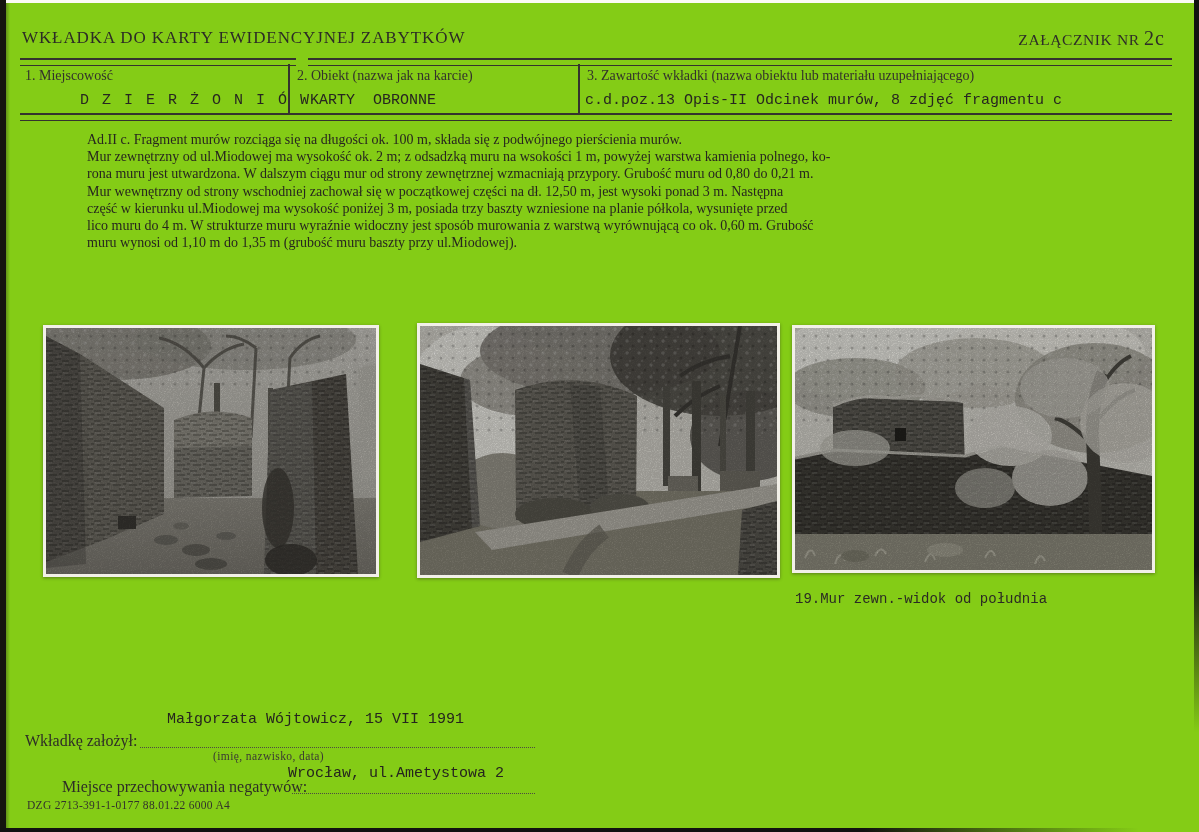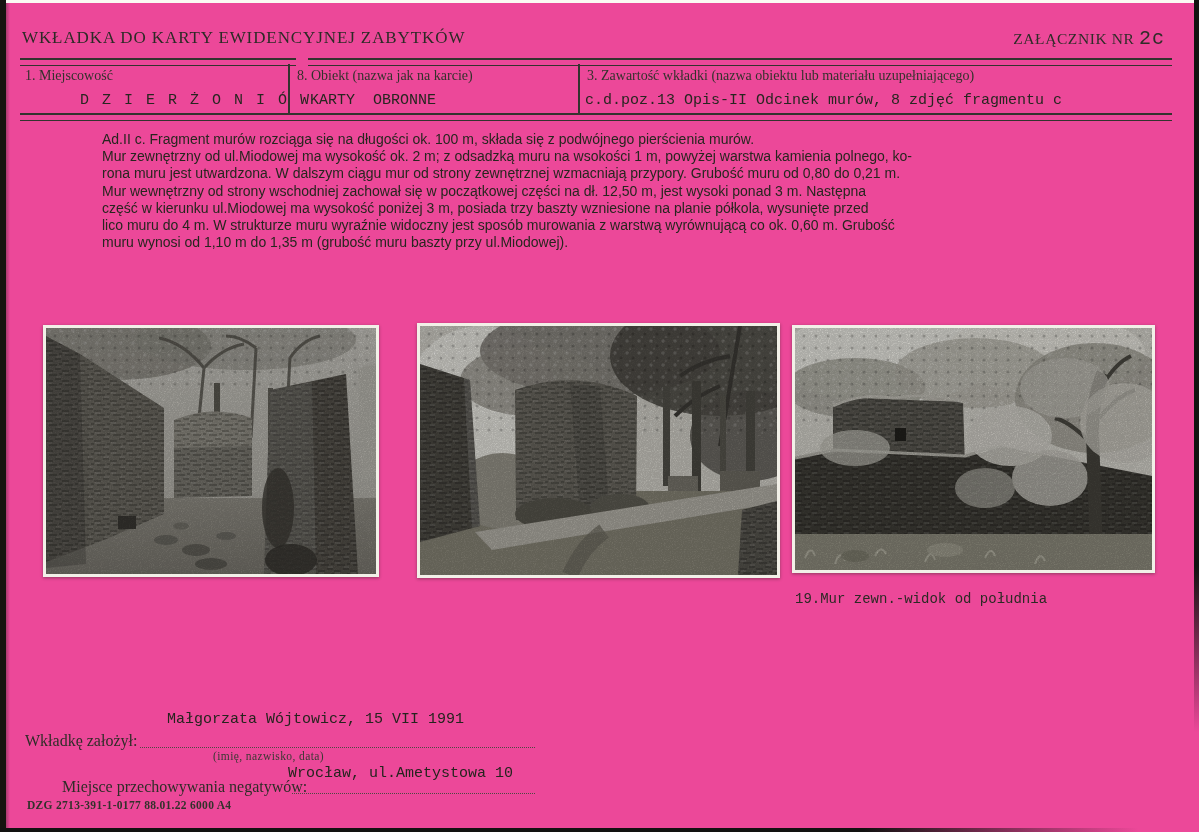--- a/index.html
+++ b/index.html
@@ -1,69 +1,69 @@
 <!DOCTYPE html>
 <html><head>
 <meta charset="utf-8">
 <style>
   html,body{margin:0;padding:0;background:#7a7872;}
-  #scan{position:relative;width:1199px;height:832px;background:#ec4899;overflow:hidden;
+  #scan{position:relative;width:1199px;height:832px;background:#84cc16;overflow:hidden;
         font-family:"Liberation Serif", serif;color:#2e2d28;}
   
   .edge-left{position:absolute;left:0;top:0;width:6px;height:832px;background:#15140f;}
   .edge-left-shade{position:absolute;left:6px;top:0;width:4px;height:832px;background:linear-gradient(to right,rgba(40,38,32,.35),rgba(40,38,32,0));}
   .edge-right{position:absolute;right:0;top:0;width:5px;height:832px;
         background:linear-gradient(to bottom,#121210 0%,#121210 68%,rgba(18,18,16,0) 88%);}
   .edge-top{position:absolute;left:6px;top:0;width:1188px;height:3px;background:#fbfaf4;}
   .edge-bottom{position:absolute;left:0;top:828px;width:1199px;height:4px;
         background:linear-gradient(to right,#121210 0%,#121210 72%,rgba(18,18,16,0) 95%);}
 
   
   .title{position:absolute;left:22px;top:28px;font-size:17px;letter-spacing:.9px;color:#2c2b26;}
   .attachment{position:absolute;right:34px;top:27px;font-size:15.5px;letter-spacing:.6px;white-space:nowrap;}
-  .attachment .no{font-size:20px;font-family:Liberation Mono, monospace;letter-spacing:1px;}
+  .attachment .no{font-size:20px;font-family:Liberation Serif, serif;letter-spacing:1px;}
 
   
   .rule{position:absolute;height:5px;border-top:2.5px solid #34332e;border-bottom:1px solid #34332e;}
   .rule-top-a{left:20px;top:58px;width:276px;}
   .rule-top-b{left:308px;top:58px;width:864px;}
   .rule-bottom{left:20px;top:113px;width:1152px;}
   .vline{position:absolute;top:64px;height:49px;width:1.5px;background:#34332e;}
   .vline-1{left:288px;} .vline-2{left:578px;}
 
   
   .cell-label{position:absolute;top:68px;font-size:14px;color:#33322c;white-space:nowrap;}
   .lbl-1{left:25px;} .lbl-2{left:297px;} .lbl-3{left:587px;}
   .mono{font-family:"Liberation Mono","DejaVu Sans Mono",monospace;color:#272620;}
   .cell-value{position:absolute;top:92px;font-size:15px;white-space:pre;text-align:center;}
   .val-1{left:80px;letter-spacing:2px;} .val-2{left:310px;} .val-3{left:585px;}
 
   
-  .desc{position:absolute;left:102px;top:131px;width:1045px;font-size:14px;line-height:17.2px;
-        white-space:pre;font-family:Liberation Sans, sans-serif;color:#27261f;}
+  .desc{position:absolute;left:87px;top:131px;width:1045px;font-size:14px;line-height:17.2px;
+        white-space:pre;font-family:Liberation Serif, serif;color:#27261f;}
 
   
   .photo{position:absolute;background:#f2f0e8;padding:3px;box-shadow:0 1px 3px rgba(40,38,30,.45);margin:0;}
   .photo svg{display:block;}
   .caption{position:absolute;top:591px;font-size:14px;font-family:"Liberation Mono","DejaVu Sans Mono",monospace;
         color:#2b2a24;white-space:pre;}
   .cap-17{left:95px;} .cap-18{left:418px;} .cap-19{left:795px;}
 
   
   .typed{font-family:"Liberation Mono","DejaVu Sans Mono",monospace;font-size:15px;color:#25241e;white-space:pre;position:absolute;}
   .typed-name{left:167px;top:711px;}
   .typed-city{left:288px;top:765px;}
   .form-label{position:absolute;font-size:16px;color:#2e2d27;white-space:nowrap;}
   .founder-label{left:25px;top:732px;}
   .negatives-label{left:25px;top:778px;margin-left:37px;}
   .dotline{position:absolute;height:13px;border-bottom:1.5px dotted #4c4a42;}
   .dots-1{left:140px;top:734px;width:395px;}
   .dots-2{left:292px;top:780px;width:243px;}
   .hint{position:absolute;left:213px;top:750px;font-size:11.5px;letter-spacing:.4px;color:#3a3933;}
-  .print-code{position:absolute;left:27px;top:799px;font-size:11.5px;font-weight:700;letter-spacing:.3px;color:#33322c;}
+  .print-code{position:absolute;left:27px;top:799px;font-size:11.5px;font-weight:400;letter-spacing:.3px;color:#33322c;}
   .defs-svg{position:absolute;width:0;height:0;}
 </style>
 </head>
 <body>
 
 <div id="scan">
 
   <svg class="defs-svg" aria-hidden="true">
     <defs>
       <pattern id="stoneS" width="16" height="10" patternUnits="userSpaceOnUse">
@@ -102,21 +102,21 @@
     <span class="no">2c</span>
   </div>
 
   <div class="rule rule-top-a"></div>
   <div class="rule rule-top-b"></div>
   <div class="rule rule-bottom"></div>
   <div class="vline vline-1"></div>
   <div class="vline vline-2"></div>
 
   <div class="cell-label lbl-1">1. Miejscowość</div>
-  <div class="cell-label lbl-2">8. Obiekt (nazwa jak na karcie)</div>
+  <div class="cell-label lbl-2">2. Obiekt (nazwa jak na karcie)</div>
   <div class="cell-label lbl-3">3. Zawartość wkładki (nazwa obiektu lub materiału uzupełniającego)</div>
 
   <div class="cell-value mono val-1">D Z I E R Ż O N I Ó W</div>
   <div class="cell-value mono val-2">KARTY  OBRONNE</div>
   <div class="cell-value mono val-3">c.d.poz.13 Opis-II Odcinek murów, 8 zdjęć fragmentu c</div>
 
   <div class="desc">Ad.II c. Fragment murów rozciąga się na długości ok. 100 m, składa się z podwójnego pierścienia murów.
 Mur zewnętrzny od ul.Miodowej ma wysokość ok. 2 m; z odsadzką muru na wsokości 1 m, powyżej warstwa kamienia polnego, ko-
 rona muru jest utwardzona. W dalszym ciągu mur od strony zewnętrznej wzmacniają przypory. Grubość muru od 0,80 do 0,21 m.
 Mur wewnętrzny od strony wschodniej zachował się w początkowej części na dł. 12,50 m, jest wysoki ponad 3 m. Następna
@@ -243,18 +243,18 @@
       <rect width="357" height="242" filter="url(#grainF)" opacity=".28"></rect>
     </svg>
   </figure>
 
   <div class="caption cap-19">19.Mur zewn.-widok od południa</div>
 
   <div class="typed typed-name">Małgorzata Wójtowicz, 15 VII 1991</div>
   <div class="form-label founder-label">Wkładkę założył:</div>
   <div class="dotline dots-1"></div>
   <div class="hint">(imię, nazwisko, data)</div>
-  <div class="typed typed-city">Wrocław, ul.Ametystowa 10</div>
+  <div class="typed typed-city">Wrocław, ul.Ametystowa 2</div>
   <div class="form-label negatives-label">Miejsce przechowywania negatywów:</div>
   <div class="dotline dots-2"></div>
   <div class="print-code">DZG 2713-391-1-0177 88.01.22 6000 A4</div>
 
 </div>
 
 </body></html>

